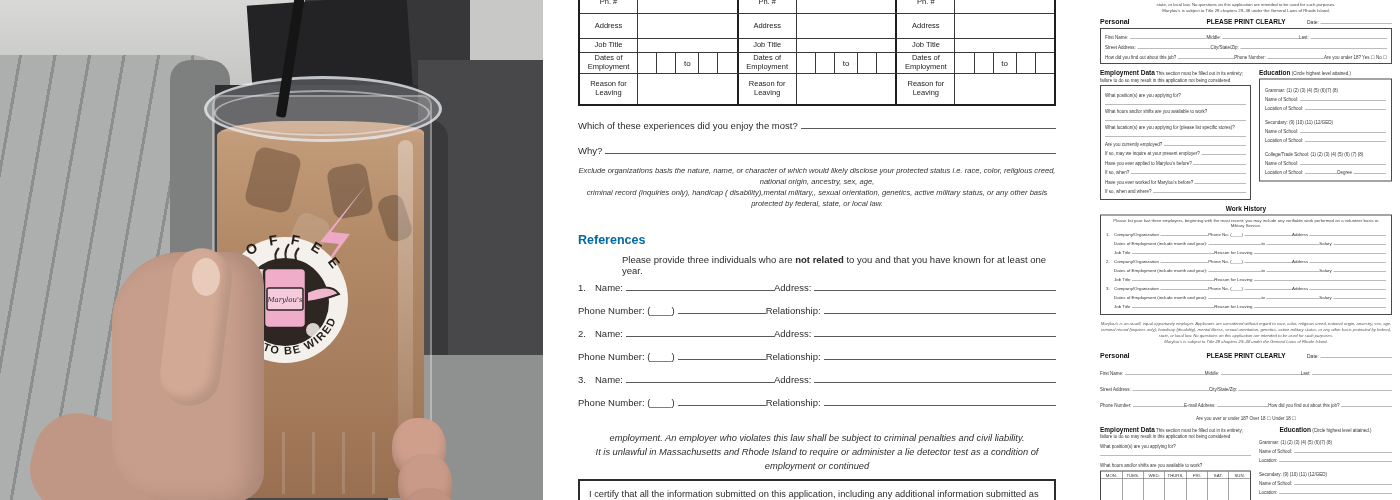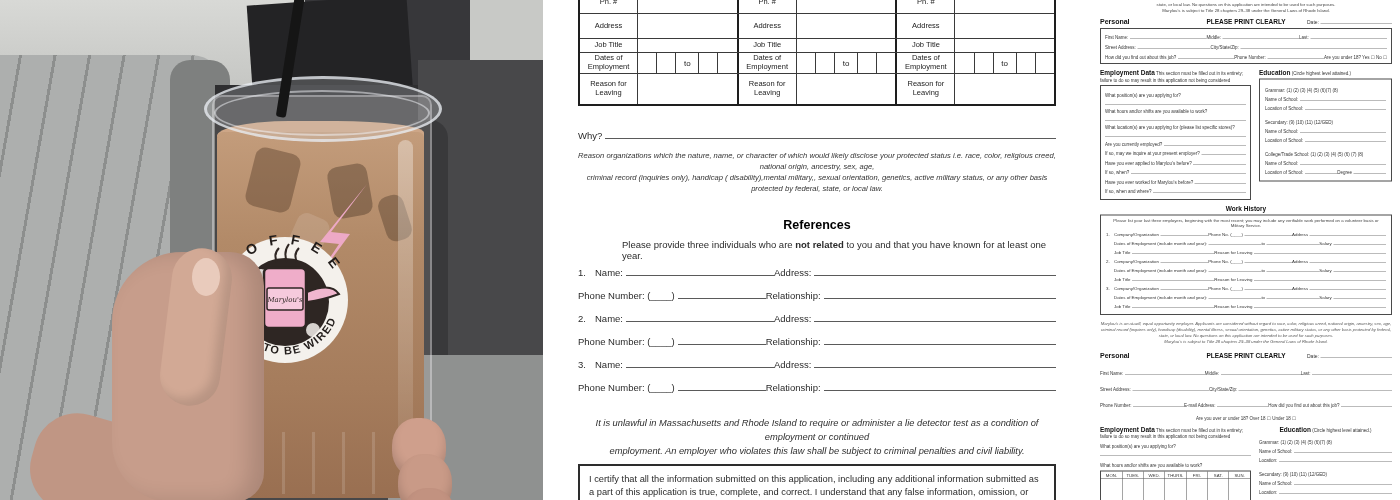--- a/index.html
+++ b/index.html
@@ -69,23 +69,23 @@
   .vc{flex:1;min-width:0;}
   .vc.dates{display:flex;}
   .dc{flex:1;border-right:1px solid #3a3a3a;}
   .dc:last-child{border-right:none;}
   .dc.to{flex:1.2;display:flex;align-items:center;justify-content:center;font-size:8px;color:#222;}
   .r-ph{height:21px}.r-addr{height:24px}.r-job{height:13px}.r-dates{height:20px}.r-reason{height:30px}
 
   .fl{flex:1;border-bottom:1px solid #5a5a5a;height:1px;margin:0 0 2px 3px;}
   .lrow{display:flex;align-items:flex-end;font-size:9.5px;}
   .qrow1{margin-top:14px;}
-  .qrow2{margin-top:24px;justify-content:space-between;}
+  .qrow2{margin-top:14px;justify-content:space-between;}
   .note{margin-top:9px;font-size:7.6px;font-style:italic;text-align:center;line-height:1.45;color:#333;}
-  .refs-title{margin-top:24px;text-align:center;font-size:12.5px;font-weight:bold;color:#000000;}
+  .refs-title{margin-top:24px;font-size:12.5px;font-weight:bold;color:#0369a1;}
   .refs-intro{margin-top:7px;font-size:9.5px;padding-left:44px;}
   .b{font-weight:bold;}
   .ref-row{display:flex;align-items:flex-end;font-size:9.5px;margin-top:12px;}
   .ref-num{width:17px;flex:none;}
   .nfill{flex:none;width:148px;border-bottom:1px solid #5a5a5a;height:1px;margin:0 0 2px 3px;}
   .pfill{flex:none;width:88px;border-bottom:1px solid #5a5a5a;height:1px;margin:0 0 2px 3px;}
   .lie{margin-top:24px;font-size:9.3px;font-style:italic;text-align:center;line-height:1.5;color:#2f2f2f;}
   .sign-title{margin-top:15px;text-align:center;font-size:11.3px;font-weight:bold;color:#111;}
   .sign-box{margin-top:5px;border:2px solid #2d2d2d;padding:7px 9px 60px 9px;font-size:9.3px;line-height:1.4;}
   .sign-box p{margin:0;}
@@ -280,27 +280,31 @@
             <div class="lc">Reason for Leaving</div>
             <div class="vc"></div>
           </div>
         <div class="grp">
             <div class="lc">Reason for Leaving</div>
             <div class="vc"></div>
           </div>
       </div>
     </div>
 
+    <div class="lrow qrow1">
+      <span>Which of these experiences did you enjoy the most?</span>
+      <span class="fl"></span>
+    </div>
     <div class="lrow qrow2">
       <span>Why?</span>
       <span class="fl"></span>
     </div>
 
     <div class="note">
-      <div>Reason organizations which the nature, name, or character of which would likely disclose your protected status i.e. race, color, religious creed, national origin, ancestry, sex, age,</div>
+      <div>Exclude organizations basis the nature, name, or character of which would likely disclose your protected status i.e. race, color, religious creed, national origin, ancestry, sex, age,</div>
       <div>criminal record (inquiries only), handicap ( disability),mental military,, sexual orientation, genetics, active military status, or any other basis protected by federal, state, or local law.</div>
     </div>
 
     <div class="refs-title">References</div>
     <div class="refs-intro"><span>Please provide three individuals who are </span><span class="b">not related</span><span> to you and that you have known for at least one year.</span></div>
 
     <div class="ref-row" style="margin-top:6px;">
       <span class="ref-num">1.</span>
       <span>Name:</span>
       <span class="nfill"></span>
@@ -334,22 +338,22 @@
       <span class="fl"></span>
     </div>
     <div class="ref-row">
       <span>Phone Number: (____)</span>
       <span class="pfill"></span>
       <span>Relationship:</span>
       <span class="fl"></span>
     </div>
 
     <div class="lie">
+      <div>employment.  An employer who violates this law shall be subject to criminal penalties and civil liability.</div>
       <div>It is unlawful in Massachusetts and Rhode Island to require or administer a lie detector test as a condition of employment or continued</div>
-      <div>employment.  An employer who violates this law shall be subject to criminal penalties and civil liability.</div>
     </div>
 
     <div class="sign-box">
       <p>I certify that all the information submitted on this application, including any additional information submitted as a part of this application is true, complete, and correct.  I understand that any false information, omission, or misrepresentation will be grounds for my application to be rejected and if I am employed, I may be discharged from employment upon such a finding.  Additionally, I understand that if I am employed I will be an at-will employee, and that my employment may be terminated at any time with or without cause and with or without notice.  Neither this application nor any other personnel forms constitute an employment contract. I agree to conform to the company's rules and regulations.</p>
 
     </div>
   </div>
 
   <div class="thumbs">
     <div class="tscale" style="font-family:'Liberation Sans',sans-serif;">

